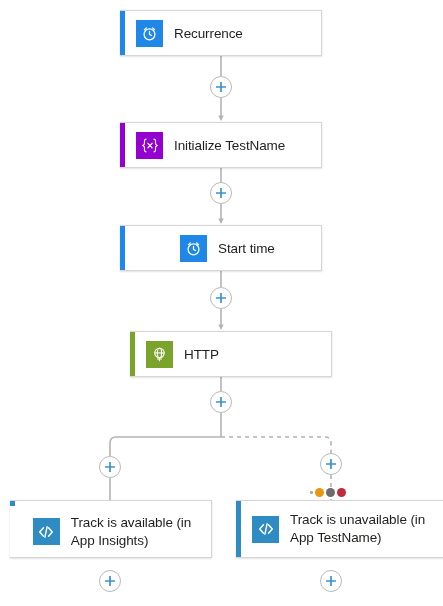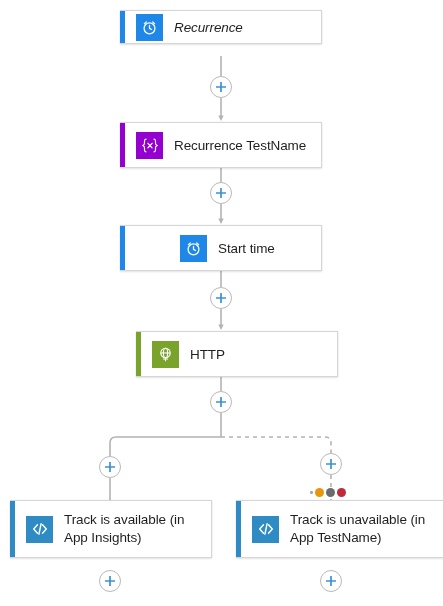--- a/index.html
+++ b/index.html
@@ -131,21 +131,21 @@
 
     <path d="M221,437 L116,437 Q110,437 110,443 L110,456" fill="none" stroke="#b3b3b3" stroke-width="1.6"></path>
 
     <line x1="110" y1="478" x2="110" y2="500" stroke="#b3b3b3" stroke-width="1.6"></line>
 
     <path d="M221,437 L325,437 Q331,437 331,443 L331,453" fill="none" stroke="#b3b3b3" stroke-width="1.6" stroke-dasharray="4 4"></path>
 
     <line x1="331" y1="475" x2="331" y2="500" stroke="#b3b3b3" stroke-width="1.6" stroke-dasharray="4 4"></line>
   </svg>
 
-  <div class="card" style="left:120px; top:10px; width:202px; height:34px;font-style:italic;">
+  <div class="card" style="left:120px; top:10px; width:202px; height:46px;">
     <div class="accent" style="background:#1f87e8;"></div>
     <div class="card-inner">
       <div class="op-icon" style="background:#1f87e8;">
         <svg width="17" height="17" viewBox="0 0 20 20" fill="none">
           <circle cx="10" cy="11" r="6.4" stroke="#ffffff" stroke-width="1.5"></circle>
           <path d="M10 7.6 L10 11 L12.4 12.4" stroke="#ffffff" stroke-width="1.5" stroke-linecap="round" stroke-linejoin="round"></path>
           <path d="M6.3 3.4 L4.0 5.5 M13.7 3.4 L16.0 5.5" stroke="#ffffff" stroke-width="1.5" stroke-linecap="round"></path>
         </svg>
       </div>
       <div class="card-title">Recurrence</div>
@@ -157,54 +157,54 @@
     <div class="card-inner">
       <div class="op-icon" style="background:#9400cf;">
         <svg width="20" height="17" viewBox="0 0 24 18" fill="none">
           <path d="M7.2 1.4 C5.0 1.4 5.4 4.6 5.4 6.2 C5.4 7.8 4.4 8.6 3.2 9
                    C4.4 9.4 5.4 10.2 5.4 11.8 C5.4 13.4 5.0 16.6 7.2 16.6" stroke="#ffffff" stroke-width="1.4" stroke-linecap="round" stroke-linejoin="round"></path>
           <path d="M16.8 1.4 C19.0 1.4 18.6 4.6 18.6 6.2 C18.6 7.8 19.6 8.6 20.8 9
                    C19.6 9.4 18.6 10.2 18.6 11.8 C18.6 13.4 19.0 16.6 16.8 16.6" stroke="#ffffff" stroke-width="1.4" stroke-linecap="round" stroke-linejoin="round"></path>
           <path d="M9.5 6.4 L14.5 11.8 M14.5 6.4 L9.5 11.8" stroke="#ffffff" stroke-width="1.5" stroke-linecap="round"></path>
         </svg>
       </div>
-      <div class="card-title">Recurrence TestName</div>
+      <div class="card-title">Initialize TestName</div>
     </div>
   </div>
 
   <div class="card" style="left:120px; top:225px; width:202px; height:46px;gap:44px;">
     <div class="accent" style="background:#1f87e8;"></div>
     <div class="card-inner">
       <div class="op-icon" style="background:#1f87e8;">
         <svg width="17" height="17" viewBox="0 0 20 20" fill="none">
           <circle cx="10" cy="11" r="6.4" stroke="#ffffff" stroke-width="1.5"></circle>
           <path d="M10 7.6 L10 11 L12.4 12.4" stroke="#ffffff" stroke-width="1.5" stroke-linecap="round" stroke-linejoin="round"></path>
           <path d="M6.3 3.4 L4.0 5.5 M13.7 3.4 L16.0 5.5" stroke="#ffffff" stroke-width="1.5" stroke-linecap="round"></path>
         </svg>
       </div>
       <div class="card-title">Start time</div>
     </div>
   </div>
 
-  <div class="card" style="left:136px; top:331px; width:202px; height:46px;text-align:center;">
+  <div class="card" style="left:130px; top:331px; width:202px; height:46px;text-align:center;">
     <div class="accent" style="background:#7aa32b;"></div>
     <div class="card-inner">
       <div class="op-icon" style="background:#7aa32b;">
         <svg width="17" height="17" viewBox="0 0 20 20" fill="none">
           <circle cx="10" cy="8.2" r="5.6" stroke="#ffffff" stroke-width="1.3"></circle>
           <ellipse cx="10" cy="8.2" rx="2.5" ry="5.6" stroke="#ffffff" stroke-width="1.3"></ellipse>
           <path d="M4.6 8.2 L15.4 8.2" stroke="#ffffff" stroke-width="1.3"></path>
           <path d="M10 13.8 L10 17.4 M7.6 15.3 L12.4 15.3" stroke="#ffffff" stroke-width="1.3" stroke-linecap="round"></path>
         </svg>
       </div>
       <div class="card-title">HTTP</div>
     </div>
   </div>
 
-  <div class="card two-line" style="left:10px; top:500px; width:202px; height:58px;">
+  <div class="card two-line" style="left:10px; top:500px; width:202px; height:58px;flex-direction:column;">
     <div class="accent" style="background:#2e8bc4;"></div>
     <div class="card-inner">
       <div class="op-icon" style="background:#2e8bc4;">
         <svg width="18" height="18" viewBox="0 0 20 20" fill="none">
           <path d="M7.2 5.4 L3.0 10 L7.2 14.6" stroke="#ffffff" stroke-width="1.6" stroke-linecap="round" stroke-linejoin="round"></path>
           <path d="M12.8 5.4 L17.0 10 L12.8 14.6" stroke="#ffffff" stroke-width="1.6" stroke-linecap="round" stroke-linejoin="round"></path>
           <path d="M11.2 4.2 L8.8 15.8" stroke="#ffffff" stroke-width="1.6" stroke-linecap="round"></path>
         </svg>
       </div>
       <div class="card-title">Track is available (in

